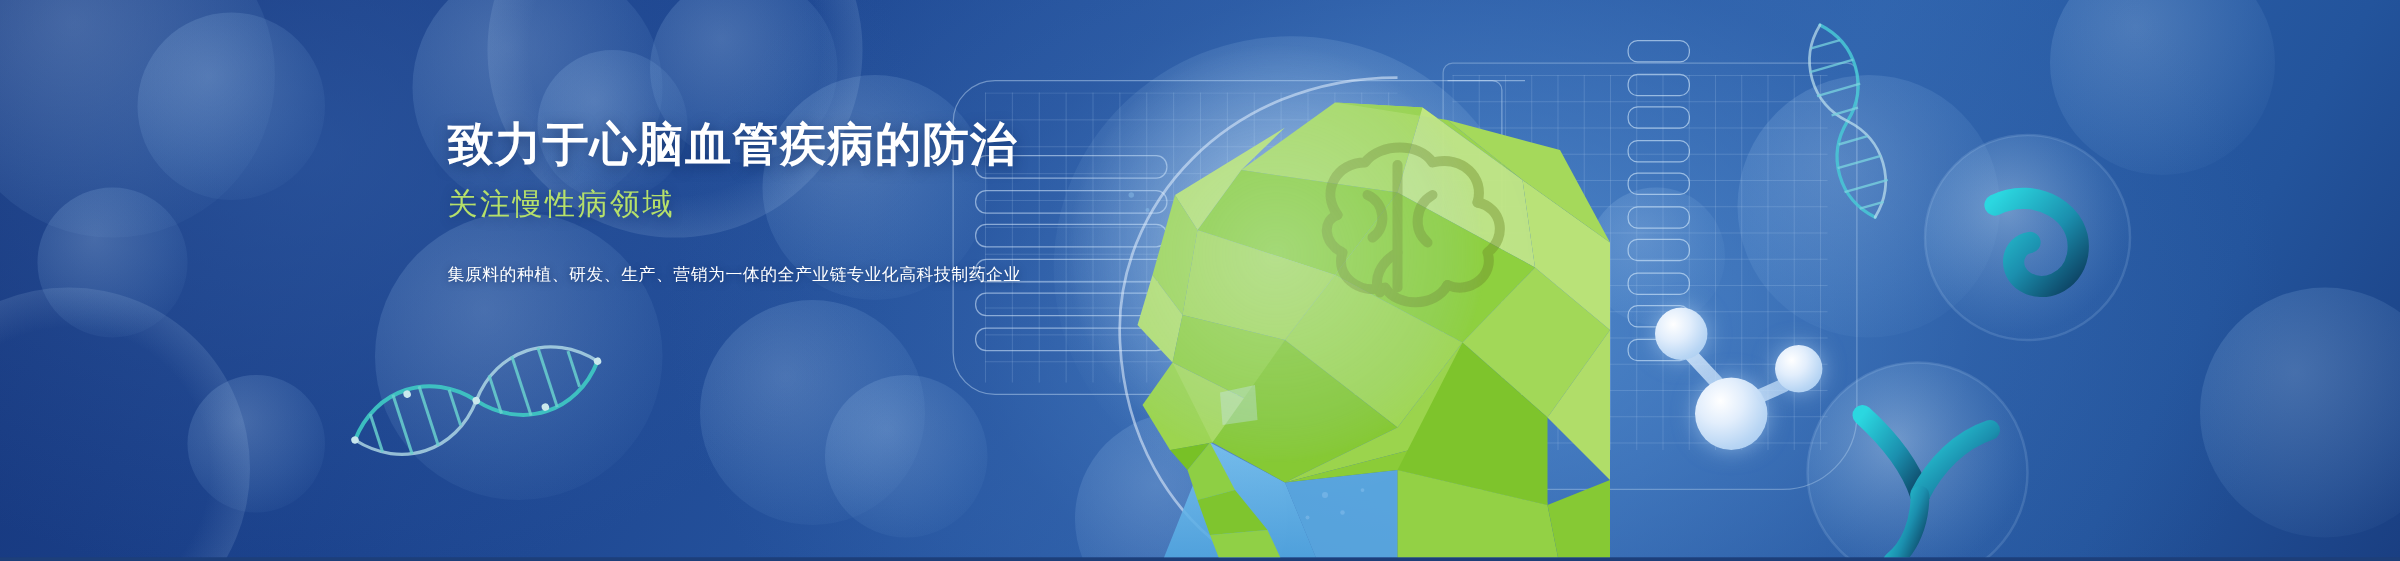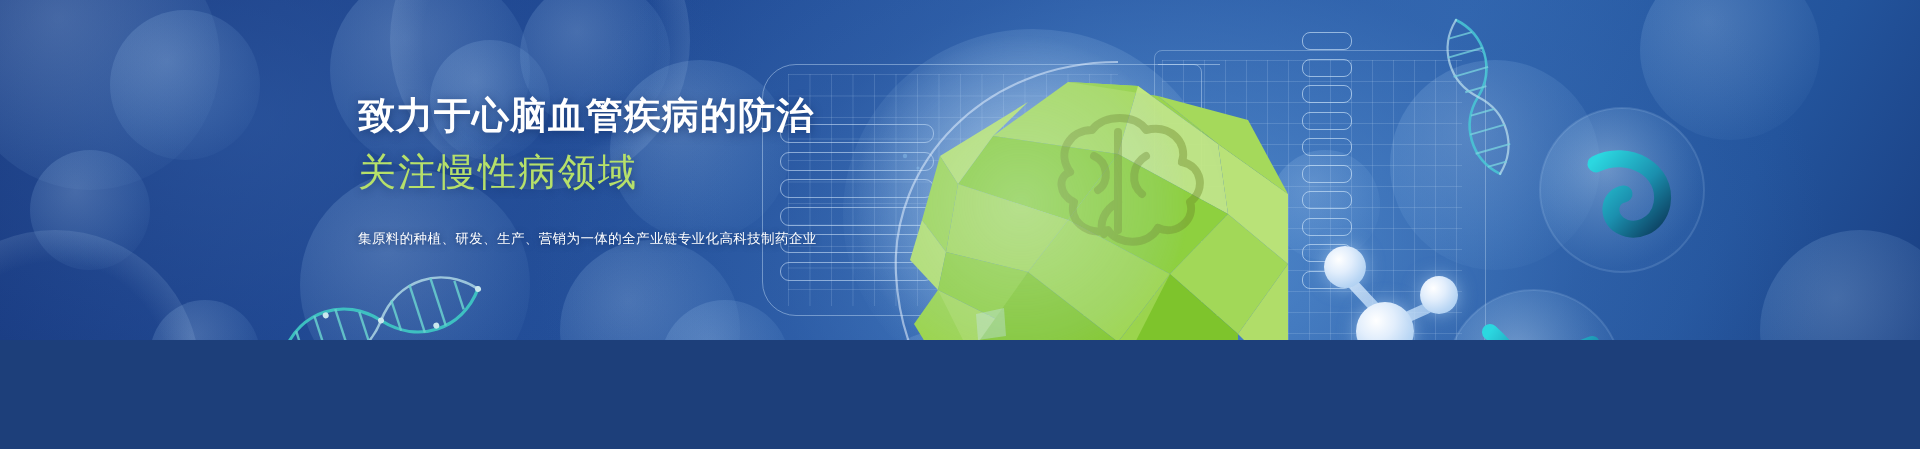--- a/index.html
+++ b/index.html
@@ -1,20 +1,20 @@
 <!DOCTYPE html>
 <html lang="zh"><head>
 <meta charset="utf-8">
 <style>
   html,body{margin:0;padding:0;background:#1d3f7a;}
   body{font-family:"Liberation Sans","DejaVu Sans",sans-serif;}
 
   .banner{
     position:relative;
-    width:1920px;height:340px;
+    width:1920px;height:446px;
     overflow:hidden;
     background:
       radial-gradient(ellipse 900px 620px at 1180px 250px, rgba(92,150,214,.72) 0%, rgba(60,110,180,.30) 45%, rgba(30,64,130,0) 72%),
       radial-gradient(ellipse 700px 500px at 250px 120px, rgba(52,96,168,.55) 0%, rgba(30,64,130,0) 70%),
       linear-gradient(118deg, #16357a 0%, #1b428c 22%, #2a5ba6 52%, #2e63ad 70%, #23549c 88%, #1a3f82 100%);
   }
 
   
   .bokeh{position:absolute;border-radius:50%;pointer-events:none;}
   .bk-soft{background:radial-gradient(circle at 38% 34%, rgba(180,212,245,.26) 0%, rgba(150,195,240,.13) 52%, rgba(140,190,235,.04) 78%, rgba(255,255,255,0) 100%);}
@@ -77,21 +77,21 @@
 
   
   .copy{position:absolute;left:358px;top:94px;width:430px;}
   .headline{
     font-size:37px;font-weight:bold;color:#ffffff;letter-spacing:1px;
     line-height:1.18;white-space:nowrap;
     text-shadow:0 2px 10px rgba(10,35,85,.55);
   }
   .subline{
     margin-top:9px;
-    font-size:38px;color:#b6e06a;letter-spacing:2px;white-space:nowrap;
+    font-size:24px;color:#b6e06a;letter-spacing:2px;white-space:nowrap;
     text-shadow:0 2px 9px rgba(10,35,85,.45);
   }
   .tagline{
     margin-top:32px;
     font-size:13.5px;color:#ffffff;letter-spacing:.4px;white-space:nowrap;
     text-shadow:0 1px 6px rgba(10,35,85,.6);
   }
 
   .layer{position:absolute;inset:0;pointer-events:none;}
 </style>

